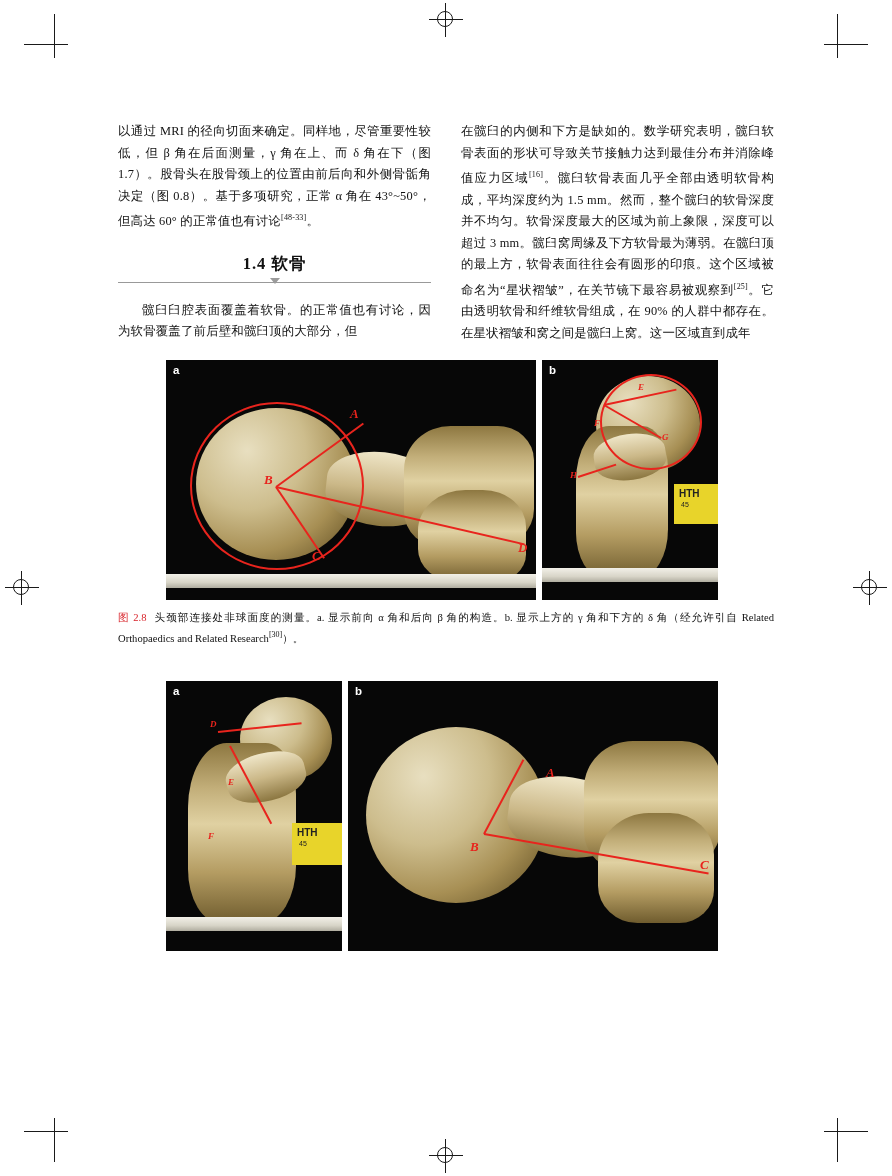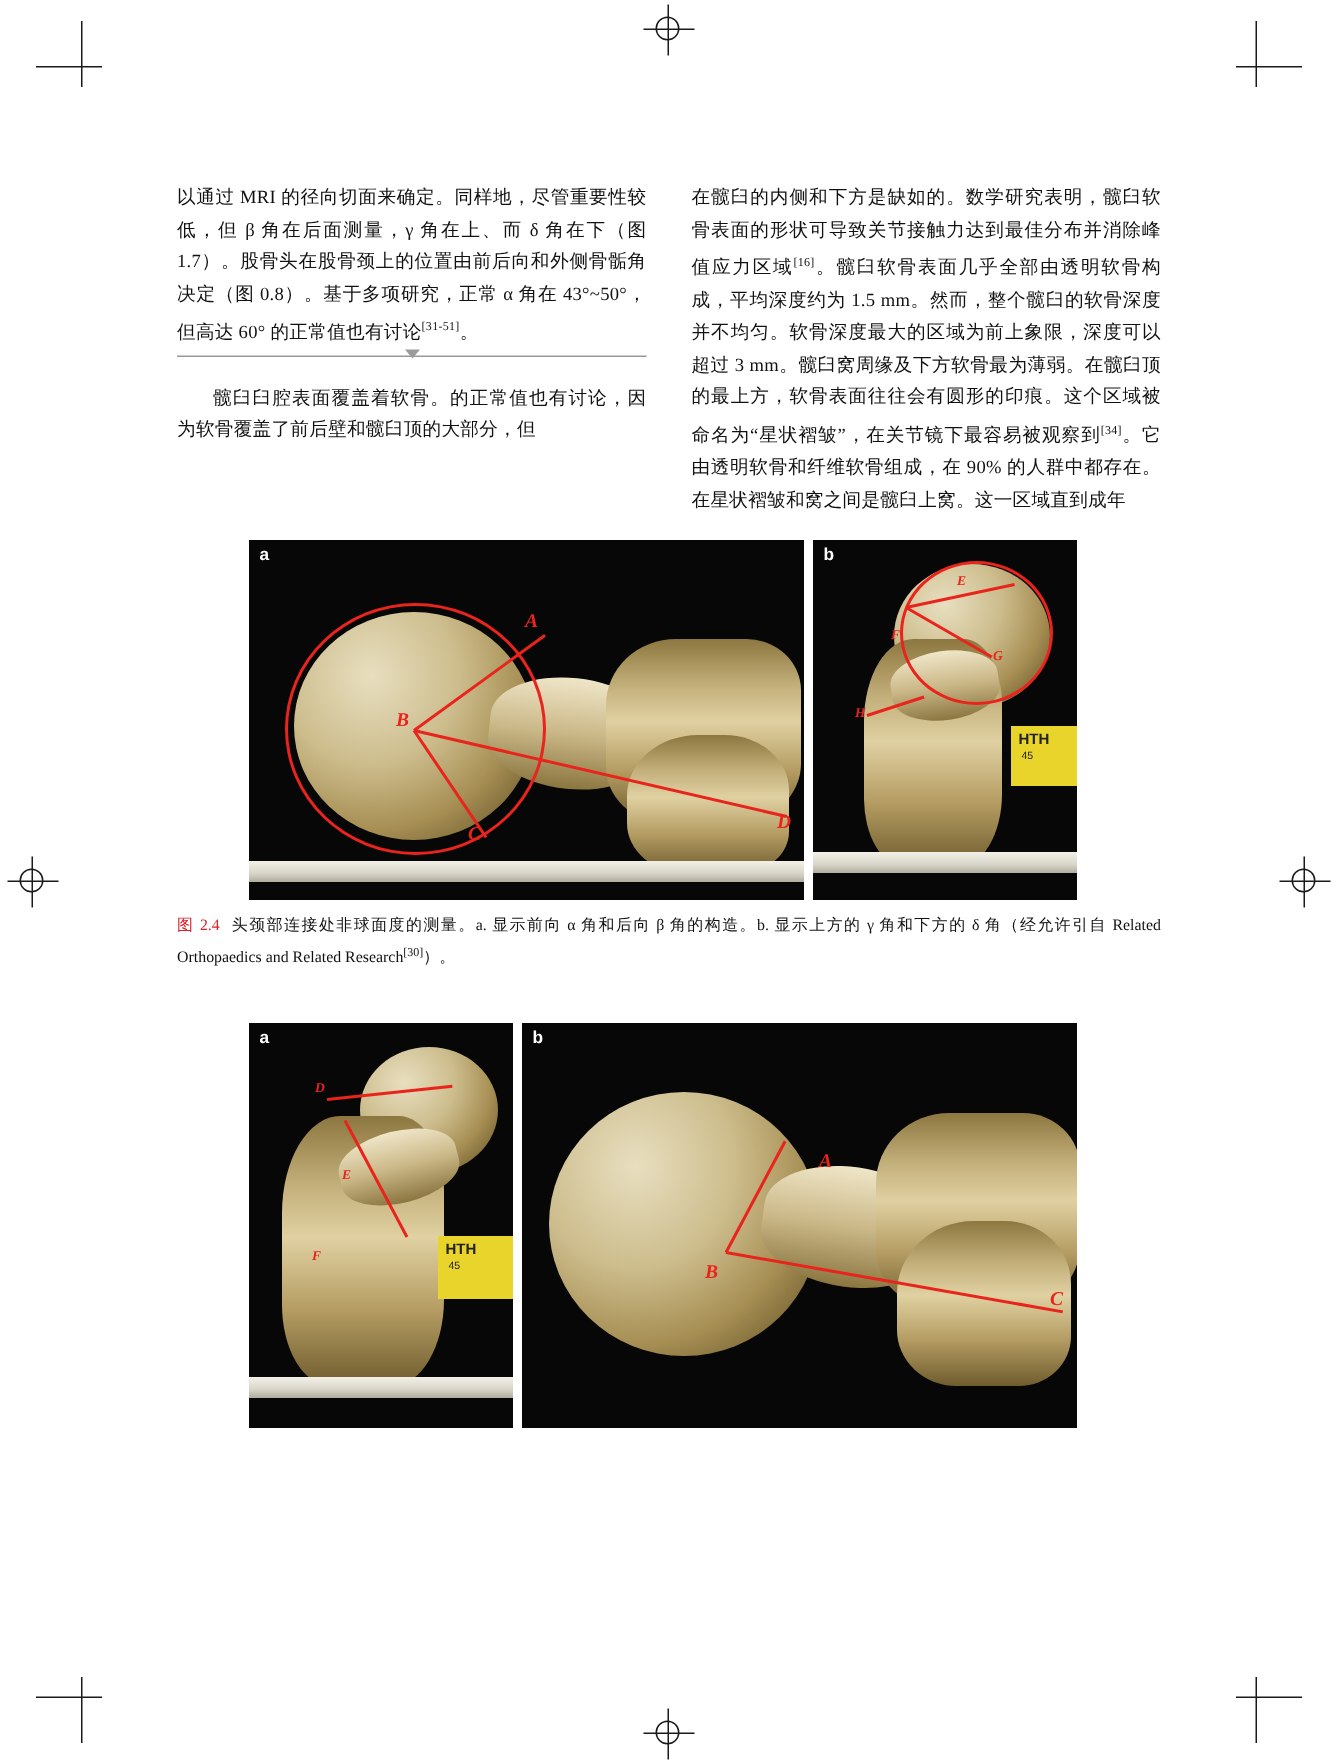--- a/index.html
+++ b/index.html
@@ -318,32 +318,35 @@
     <span class="lh"></span>
     <span class="lv"></span>
   </div>
 
 <div class="page">
 
 
   <div class="cols">
 
     <div class="col">
-      <p><span>以通过 MRI 的径向切面来确定。同样地，尽管重要性较低，但 β 角在后面测量，γ 角在上、而 δ 角在下（图 1.7）。股骨头在股骨颈上的位置由前后向和外侧骨骺角决定（图 0.8）。基于多项研究，正常 α 角在 43°~50°，但高达 60° 的正常值也有讨论</span><sup>[31-51]</sup><span>。</span></p>
-
+      <p><span>以通过 MRI 的径向切面来确定。同样地，尽管重要性较低，但 β 角在后面测量，γ 角在上、而 δ 角在下（图 1.7）。股骨头在股骨颈上的位置由前后向和外侧骨骺角决定（图 0.8）。基于多项研究，正常 α 角在 43°~50°，但高达 60° 的正常值也有讨论</span><sup>[48-33]</sup><span>。</span></p>
+
+      <div class="sec-head">
+        <span class="t">1.4 软骨</span>
+      </div>
       <div class="sec-rule">
         <span class="line"></span>
         <span class="tri"></span>
       </div>
 
       <p class="indent">髋臼臼腔表面覆盖着软骨。的正常值也有讨论，因为软骨覆盖了前后壁和髋臼顶的大部分，但</p>
     </div>
 
     <div class="col">
-      <p><span>在髋臼的内侧和下方是缺如的。数学研究表明，髋臼软骨表面的形状可导致关节接触力达到最佳分布并消除峰值应力区域</span><sup>[16]</sup><span>。髋臼软骨表面几乎全部由透明软骨构成，平均深度约为 1.5 mm。然而，整个髋臼的软骨深度并不均匀。软骨深度最大的区域为前上象限，深度可以超过 3 mm。髋臼窝周缘及下方软骨最为薄弱。在髋臼顶的最上方，软骨表面往往会有圆形的印痕。这个区域被命名为“星状褶皱”，在关节镜下最容易被观察到</span><sup>[34]</sup><span>。它由透明软骨和纤维软骨组成，在 90% 的人群中都存在。在星状褶皱和窝之间是髋臼上窝。这一区域直到成年</span></p>
+      <p><span>在髋臼的内侧和下方是缺如的。数学研究表明，髋臼软骨表面的形状可导致关节接触力达到最佳分布并消除峰值应力区域</span><sup>[16]</sup><span>。髋臼软骨表面几乎全部由透明软骨构成，平均深度约为 1.5 mm。然而，整个髋臼的软骨深度并不均匀。软骨深度最大的区域为前上象限，深度可以超过 3 mm。髋臼窝周缘及下方软骨最为薄弱。在髋臼顶的最上方，软骨表面往往会有圆形的印痕。这个区域被命名为“星状褶皱”，在关节镜下最容易被观察到</span><sup>[25]</sup><span>。它由透明软骨和纤维软骨组成，在 90% 的人群中都存在。在星状褶皱和窝之间是髋臼上窝。这一区域直到成年</span></p>
     </div>
 
   </div>
 
   <div class="figure-block">
     <div class="fig-1-row">
 
       <div class="photo" style="width:370px;height:240px;">
         <span class="panel-letter">a</span>
 
@@ -382,21 +385,21 @@
         <div class="mark-line" style="left:36px;top:116px;width:40px;transform:rotate(-18deg);"></div>
         <div class="mark-label small" style="left:96px;top:22px;">E</div>
         <div class="mark-label small" style="left:52px;top:58px;">F</div>
         <div class="mark-label small" style="left:120px;top:72px;">G</div>
         <div class="mark-label small" style="left:28px;top:110px;">H</div>
       </div>
 
     </div>
 
     <div class="caption">
-      <span class="lbl">图 2.4</span><span>头颈部连接处非球面度的测量。a. 显示前向 α 角和后向 β 角的构造。b. 显示上方的 γ 角和下方的 δ 角（经允许引自 Related Orthopaedics and Related Research</span><sup>[30]</sup><span>）。</span>
+      <span class="lbl">图 2.8</span><span>头颈部连接处非球面度的测量。a. 显示前向 α 角和后向 β 角的构造。b. 显示上方的 γ 角和下方的 δ 角（经允许引自 Related Orthopaedics and Related Research</span><sup>[30]</sup><span>）。</span>
     </div>
   </div>
 
   <div class="figure-block" style="margin-top:34px;">
     <div class="fig-1-row">
 
       <div class="photo" style="width:176px;height:270px;">
         <span class="panel-letter">a</span>
         <div class="bone" style="left:74px;top:16px;width:92px;height:84px;"></div>
         <div class="shaft" style="left:22px;top:62px;width:108px;height:180px;"></div>

